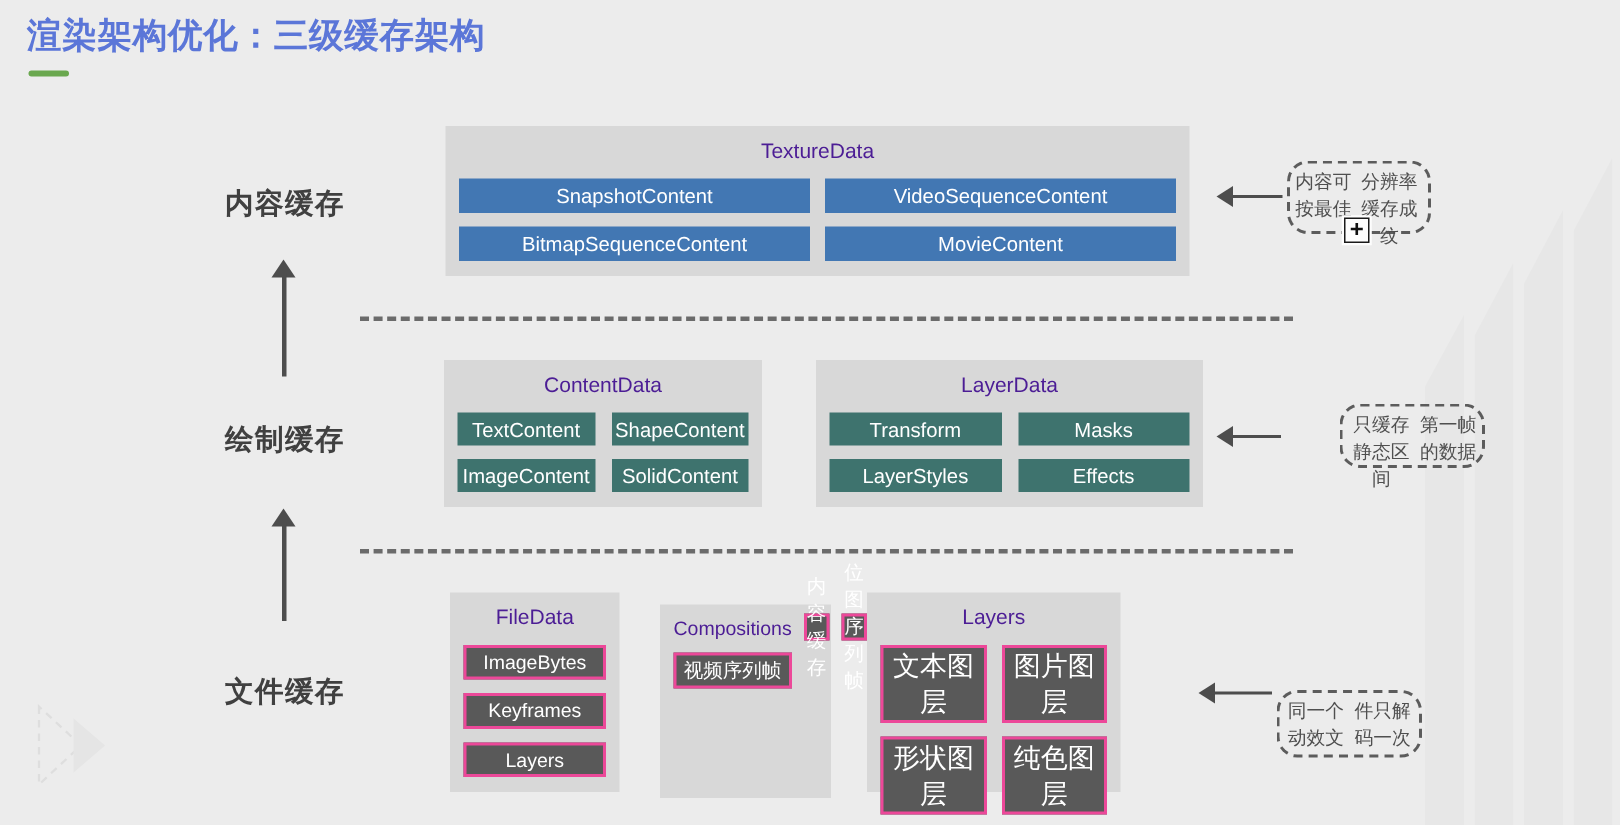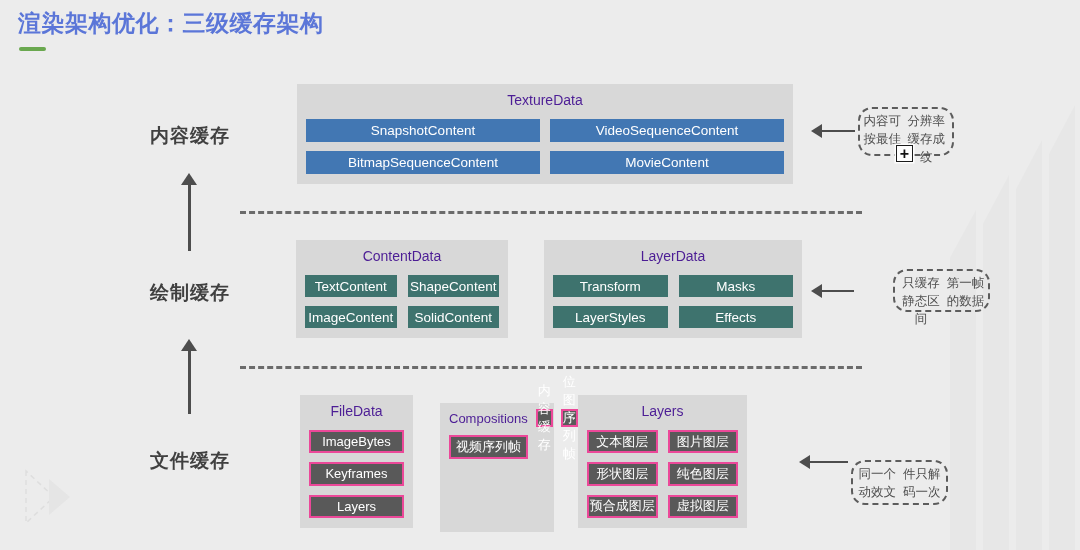--- a/index.html
+++ b/index.html
@@ -118,21 +118,21 @@
   }
   .g-comp .group-title { font-size: 13px; }
   .g-comp .cell, .g-file .cell { font-size: 13px; }
   .g-layers {
     left: 578px; top: 395px; width: 169px; height: 133px;
     grid-template-columns: 1fr 1fr;
     grid-template-rows: 20px 1fr 1fr 1fr;
     gap: 9px 10px;
   }
   .g-layers .group-title { grid-column: 1 / span 2; }
-  .g-layers .cell { font-size: 13px; }
+  .g-layers .cell { font-size: 18px; }
 
   
   .callout {
     border: 2px dashed #5c5c5c; border-radius: 14px;
     background: transparent;
     display: flex; flex-direction: row; justify-content: center;
     text-align: center;
     font-size: 12.5px; color: #4f4f4f; line-height: 1.45;
     padding: 3px 2px;
   }

